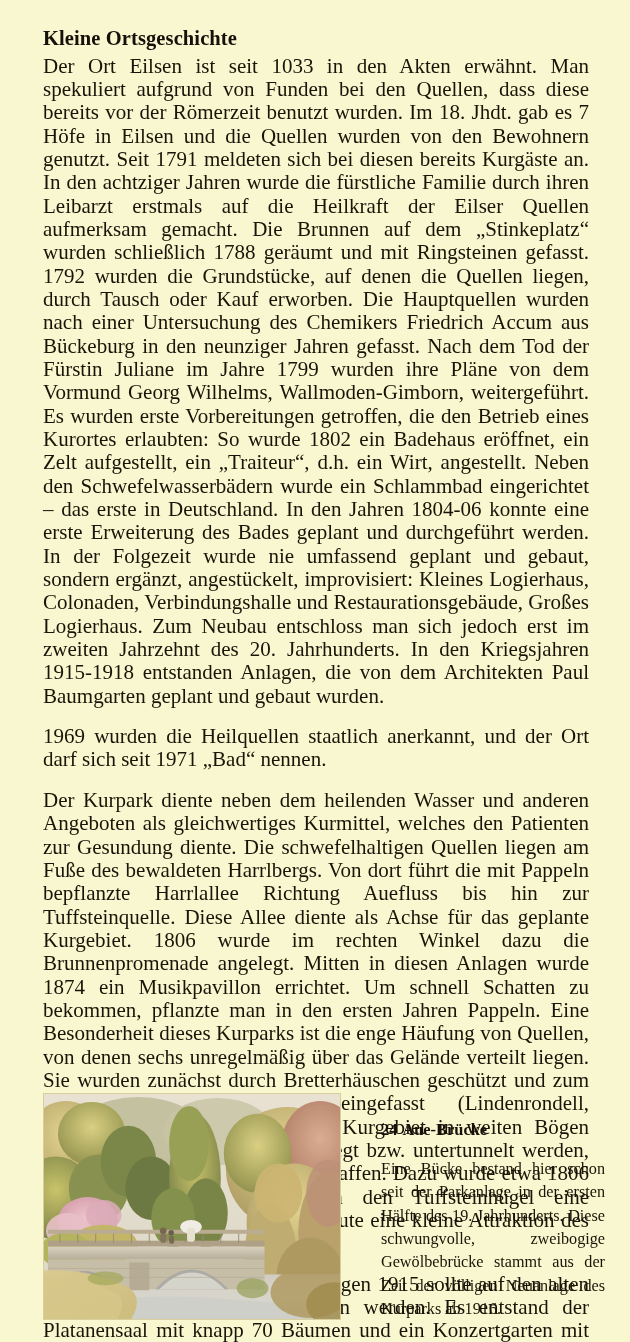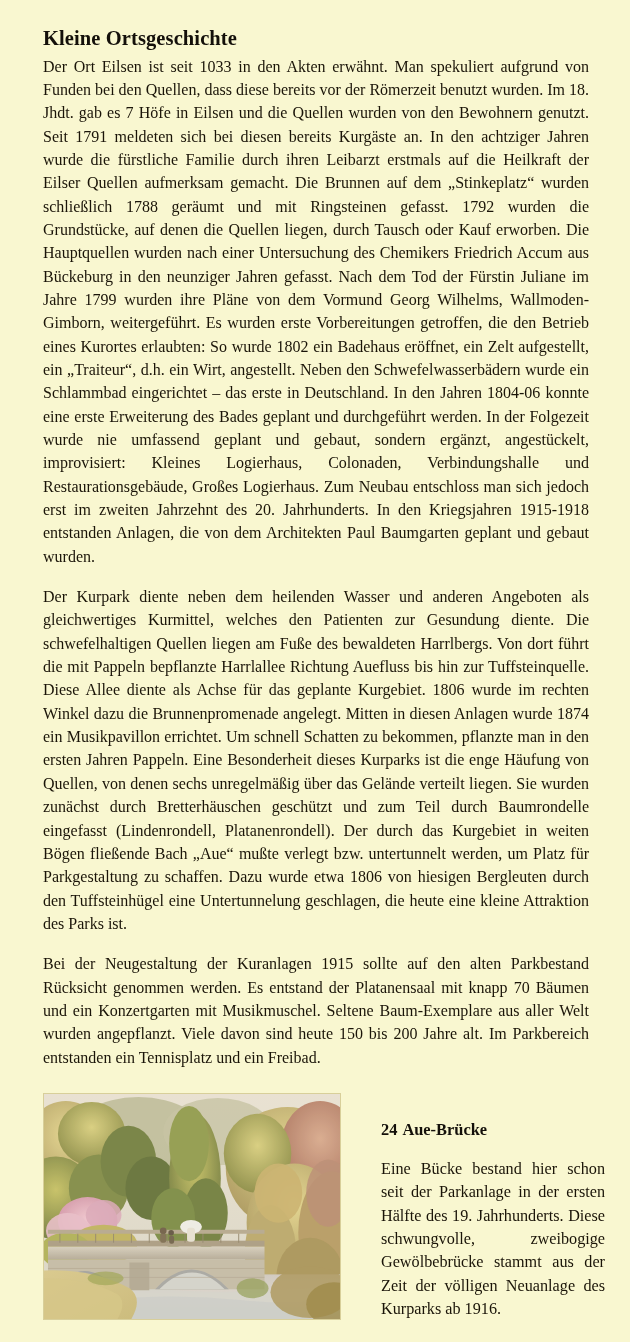--- a/index.html
+++ b/index.html
@@ -34,21 +34,21 @@
     font-family: "Liberation Serif", "DejaVu Serif", serif;
     font-weight: bold;
     font-size: 20.5px;
     letter-spacing: 0.1px;
     margin: 0;
     padding-top: 28px;
     line-height: 1.0;
     color: #14100a;
   }
   p.body {
-    font-size: 16px;
+    font-size: 21px;
     line-height: 23.35px;
     text-align: justify;
     text-justify: inter-word;
     margin: 0;
     color: #1a1408;
     -webkit-hyphens: none;
     hyphens: none;
   }
   p.first-para {
     margin-top: 6px;
@@ -104,20 +104,21 @@
 <body>
 
 <div class="page">
 
   <div class="content">
 
     <h1 class="title">Kleine Ortsgeschichte</h1>
 
     <p class="body first-para">Der Ort Eilsen ist seit 1033 in den Akten erwähnt. Man spekuliert aufgrund von Funden bei den Quellen, dass diese bereits vor der Römerzeit benutzt wurden. Im 18. Jhdt. gab es 7 Höfe in Eilsen und die Quellen wurden von den Bewohnern genutzt. Seit 1791 meldeten sich bei diesen bereits Kurgäste an. In den achtziger Jahren wurde die fürstliche Familie durch ihren Leibarzt erstmals auf die Heilkraft der Eilser Quellen aufmerksam gemacht. Die Brunnen auf dem „Stinkeplatz“ wurden schließlich 1788 geräumt und mit Ringsteinen gefasst. 1792 wurden die Grundstücke, auf denen die Quellen liegen, durch Tausch oder Kauf erworben. Die Hauptquellen wurden nach einer Untersuchung des Chemikers Friedrich Accum aus Bückeburg in den neunziger Jahren gefasst. Nach dem Tod der Fürstin Juliane im Jahre 1799 wurden ihre Pläne von dem Vormund Georg Wilhelms, Wallmoden-Gimborn, weitergeführt. Es wurden erste Vorbereitungen getroffen, die den Betrieb eines Kurortes erlaubten: So wurde 1802 ein Badehaus eröffnet, ein Zelt aufgestellt, ein „Traiteur“, d.h. ein Wirt, angestellt. Neben den Schwefelwasserbädern wurde ein Schlammbad eingerichtet – das erste in Deutschland. In den Jahren 1804-06 konnte eine erste Erweiterung des Bades geplant und durchgeführt werden. In der Folgezeit wurde nie umfassend geplant und gebaut, sondern ergänzt, angestückelt, improvisiert: Kleines Logierhaus, Colonaden, Verbindungshalle und Restaurationsgebäude, Großes Logierhaus. Zum Neubau entschloss man sich jedoch erst im zweiten Jahrzehnt des 20. Jahrhunderts. In den Kriegsjahren 1915-1918 entstanden Anlagen, die von dem Architekten Paul Baumgarten geplant und gebaut wurden.</p>
 
+    <p class="body spaced">1969 wurden die Heilquellen staatlich anerkannt, und der Ort darf sich seit 1971 „Bad“ nennen.</p>
 
     <p class="body spaced">Der Kurpark diente neben dem heilenden Wasser und anderen Angeboten als gleichwertiges Kurmittel, welches den Patienten zur Gesundung diente. Die schwefelhaltigen Quellen liegen am Fuße des bewaldeten Harrlbergs. Von dort führt die mit Pappeln bepflanzte Harrlallee Richtung Auefluss bis hin zur Tuffsteinquelle. Diese Allee diente als Achse für das geplante Kurgebiet. 1806 wurde im rechten Winkel dazu die Brunnenpromenade angelegt. Mitten in diesen Anlagen wurde 1874 ein Musikpavillon errichtet. Um schnell Schatten zu bekommen, pflanzte man in den ersten Jahren Pappeln. Eine Besonderheit dieses Kurparks ist die enge Häufung von Quellen, von denen sechs  unregelmäßig über das Gelände verteilt liegen. Sie wurden zunächst durch Bretterhäuschen geschützt und zum Teil durch Baumrondelle eingefasst (Lindenrondell, Platanenrondell). Der durch das Kurgebiet in weiten Bögen fließende Bach „Aue“ mußte verlegt bzw. untertunnelt werden, um Platz für Parkgestaltung zu schaffen. Dazu wurde etwa 1806 von hiesigen Bergleuten durch den Tuffsteinhügel eine Untertunnelung geschlagen, die heute eine kleine Attraktion des Parks ist.</p>
 
     <p class="body spaced">Bei der Neugestaltung der Kuranlagen 1915 sollte auf den alten Parkbestand Rücksicht genommen werden. Es entstand der Platanensaal mit knapp 70 Bäumen und ein Konzertgarten mit Musikmuschel. Seltene Baum-Exemplare aus aller Welt wurden angepflanzt. Viele davon sind heute 150 bis 200 Jahre alt. Im Parkbereich entstanden ein Tennisplatz und ein Freibad.</p>
 
   </div>
 
   <div class="figure-block">
 
     <div class="photo" title="">

